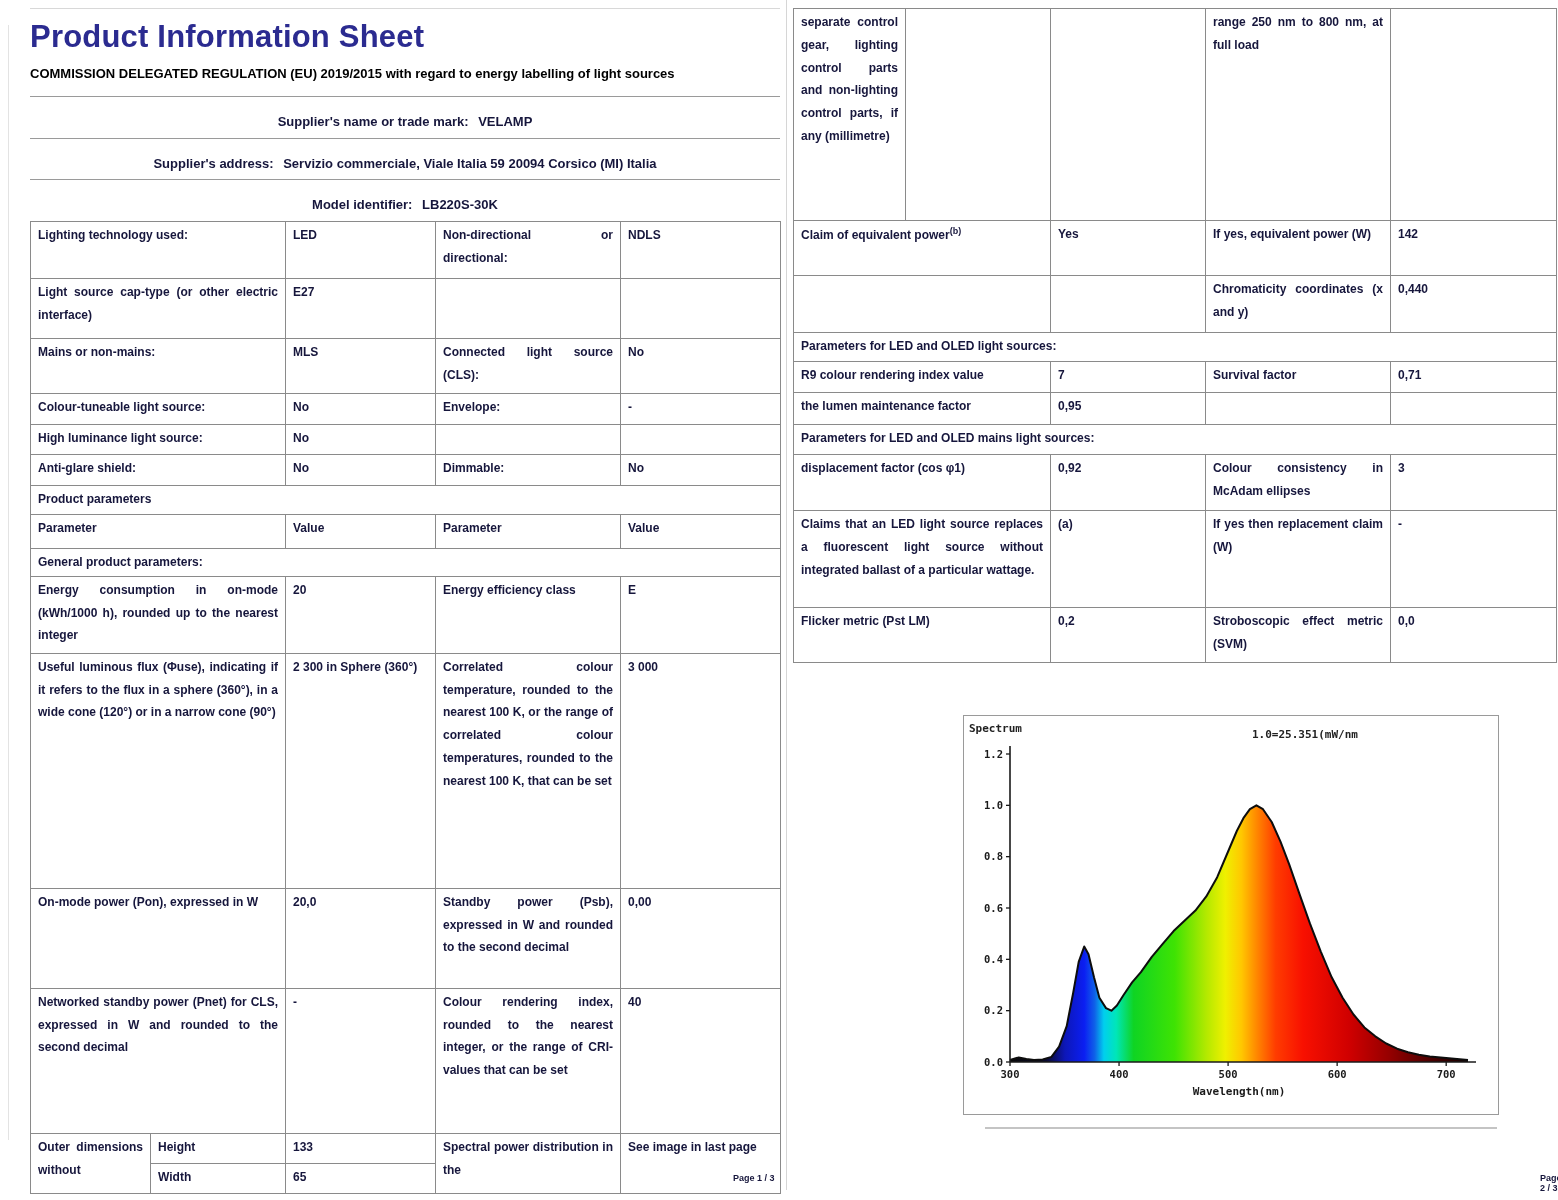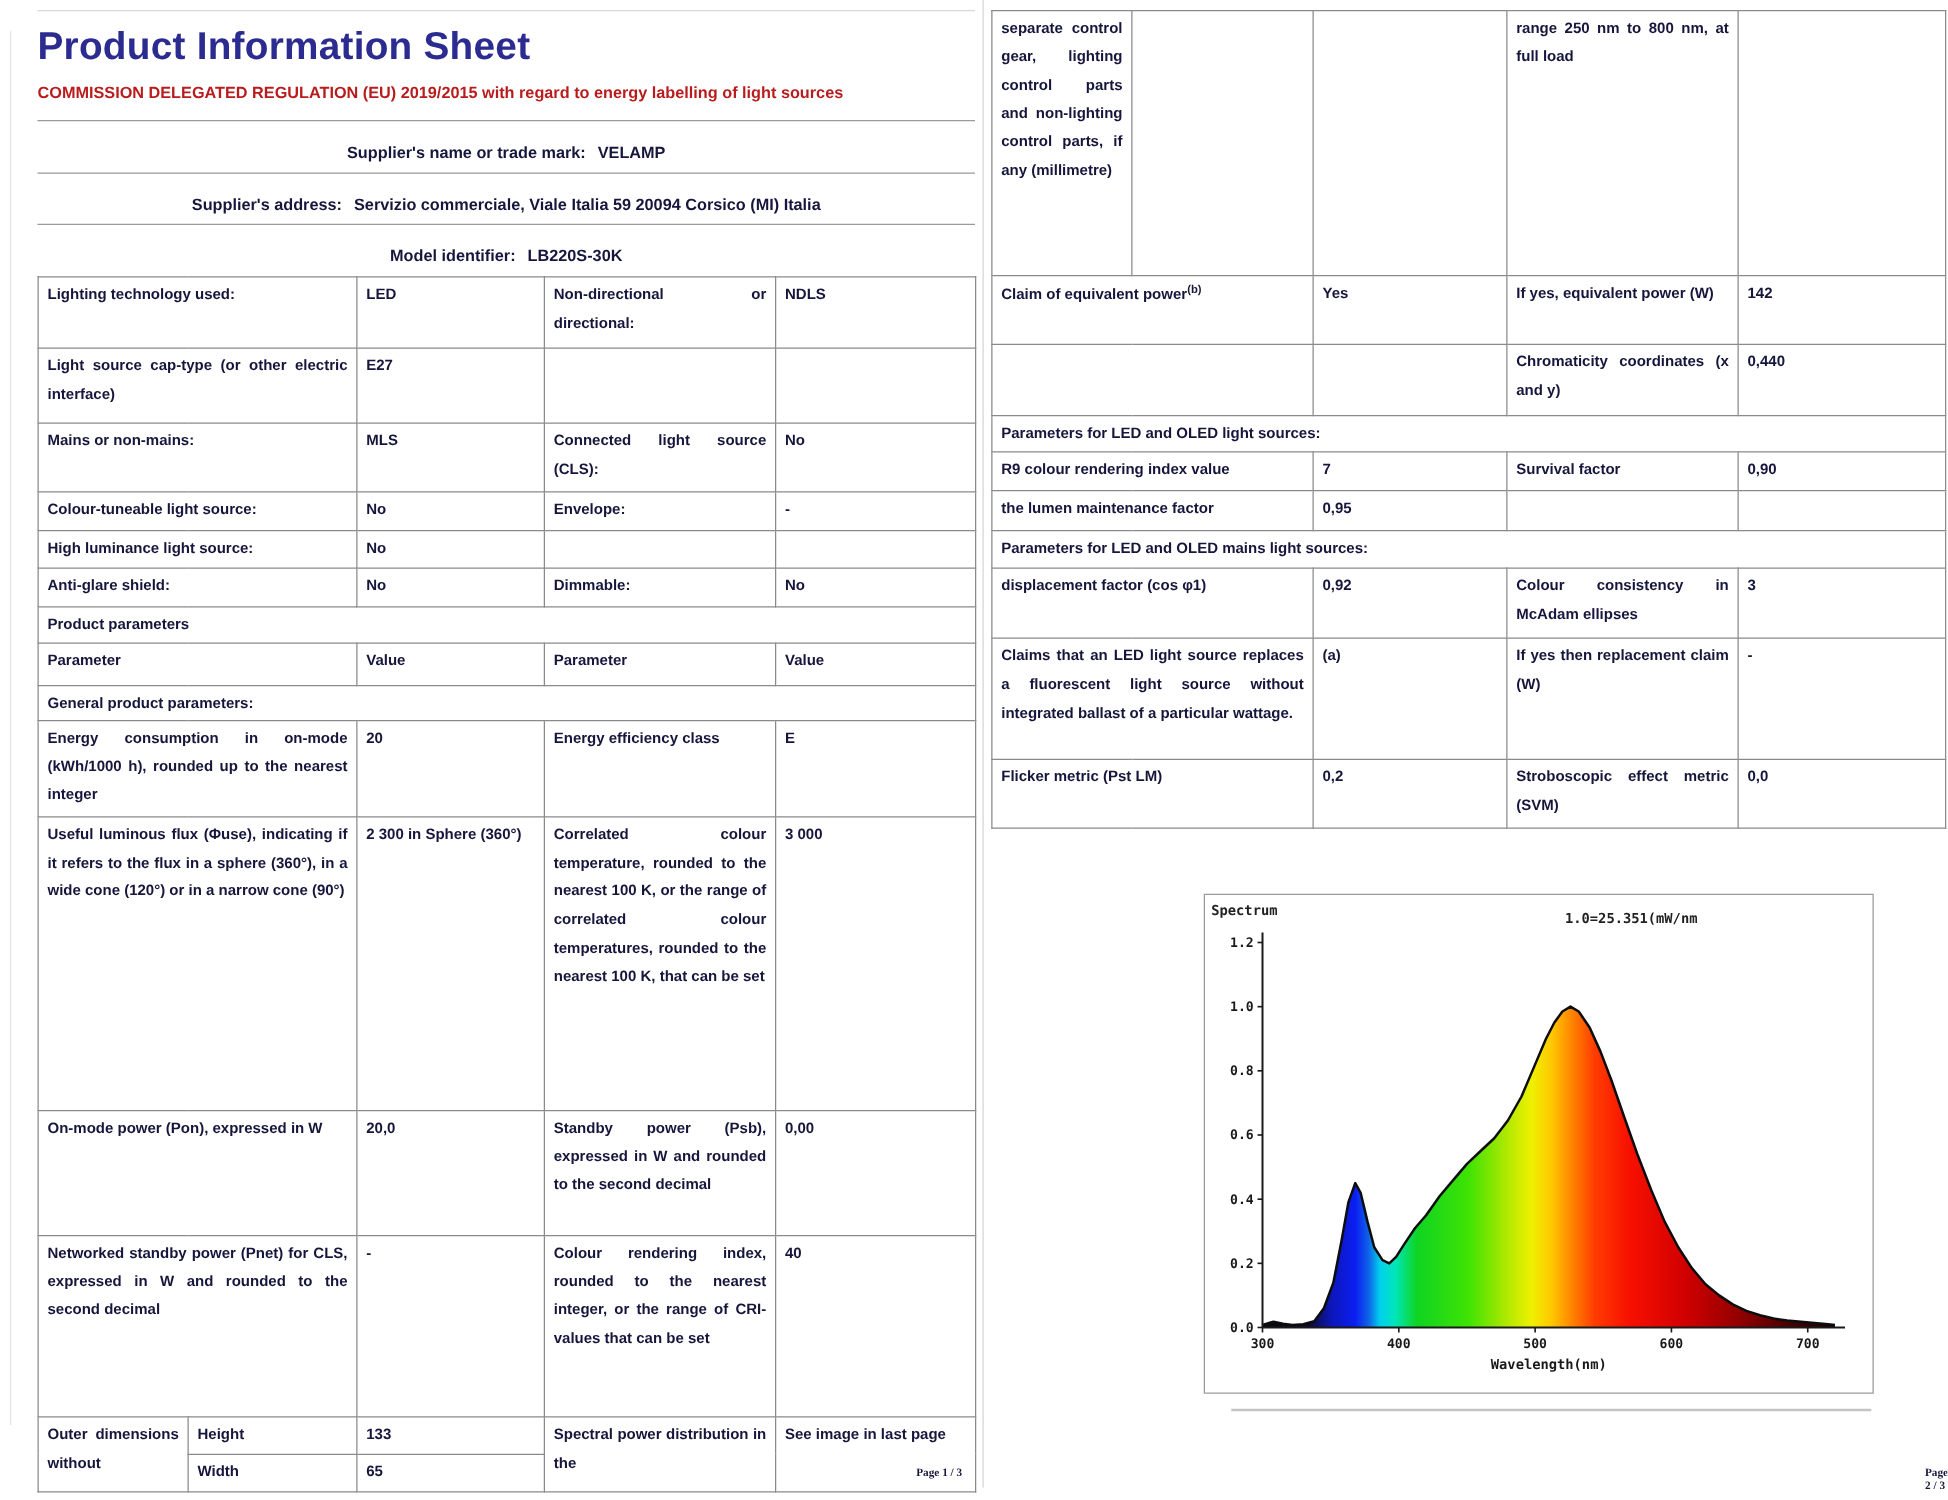--- a/index.html
+++ b/index.html
@@ -11,21 +11,21 @@
   #page1{left:30px;width:750px;border-top:1px solid #d8d8d8;}
   #page2{left:793px;width:763px;}
   .page-divider{position:absolute;left:786px;top:0;width:1px;height:1190px;background:#d6d6d6;}
   .edge-line{position:absolute;left:8px;top:25px;width:1px;height:1115px;background:#e3e3e3;}
 
   h1.title{
     margin:10px 0 6px 0;font-size:31px;font-weight:bold;color:#2b2b90;
     letter-spacing:0.2px;
   }
   .regulation{
-    margin:2px 0 10px 0;font-size:13px;font-weight:bold;line-height:1.95;color:#b91c1c;
+    margin:2px 0 10px 0;font-size:13px;font-weight:bold;line-height:1.95;color:#000000;
     text-align:justify;
   }
   .info-row{
     border-top:1px solid #9a9a9a;padding:15px 2px 6px 2px;font-size:13px;line-height:1.5;text-align:center;
   }
   .info-row .lbl{font-weight:bold;}
   .info-row .val{font-weight:600;margin-left:6px;}
 
   table.grid{border-collapse:collapse;table-layout:fixed;width:750px;}
   #page2 table.grid{width:763px;}
@@ -35,21 +35,21 @@
   }
   td.val{text-align:center;}
   td.span-hdr{text-align:center;font-weight:bold;}
   td.span-hdr-left{text-align:left;font-weight:bold;margin-top:44px;}
   td.colhead{font-weight:bold;text-align:left;}
   sup{font-size:9px;}
 
   .footnotes{margin:8px 0 0 4px;font-size:11.5px;font-weight:600;line-height:1.9;}
   .footnotes .fn sup{font-size:9px;font-weight:bold;}
 
-  .pagenum{position:absolute;font-size:9px;font-weight:bold;color:#16163c;font-family:Liberation Serif, serif;}
+  .pagenum{position:absolute;font-size:9px;font-weight:bold;color:#16163c;}
   #pn1{left:733px;top:1173px;}
   #pn2{left:1540px;top:1173px;}
 
   
   #chart-box{
     position:absolute;left:170px;top:707px;width:534px;height:398px;
     border:1px solid #9a9a9a;background:#ffffff;
   }
   #chart-title{
     position:absolute;left:5px;top:6px;font-family:"DejaVu Sans Mono",monospace;
@@ -213,21 +213,21 @@
       <td>Chromaticity coordinates (x and y)</td>
       <td class="val">0,440</td>
     </tr>
     <tr>
       <td colspan="5" class="span-hdr-left" style="height:24px">Parameters for LED and OLED light sources:</td>
     </tr>
     <tr>
       <td colspan="2" style="height:26px">R9 colour rendering index value</td>
       <td class="val">7</td>
       <td>Survival factor</td>
-      <td class="val">0,90</td>
+      <td class="val">0,71</td>
     </tr>
     <tr>
       <td colspan="2" style="height:27px">the lumen maintenance factor</td>
       <td class="val">0,95</td>
       <td></td>
       <td class="val"></td>
     </tr>
     <tr>
       <td colspan="5" class="span-hdr-left" style="height:25px">Parameters for LED and OLED mains light sources:</td>
     </tr>

